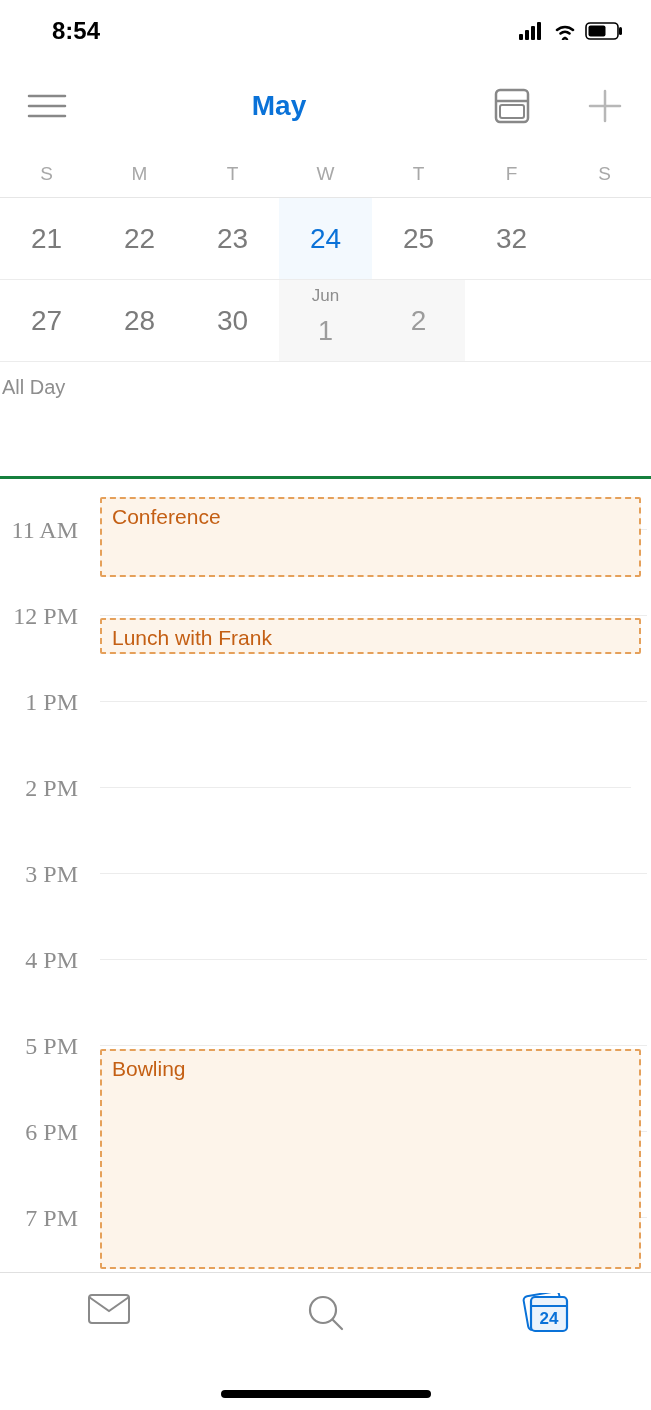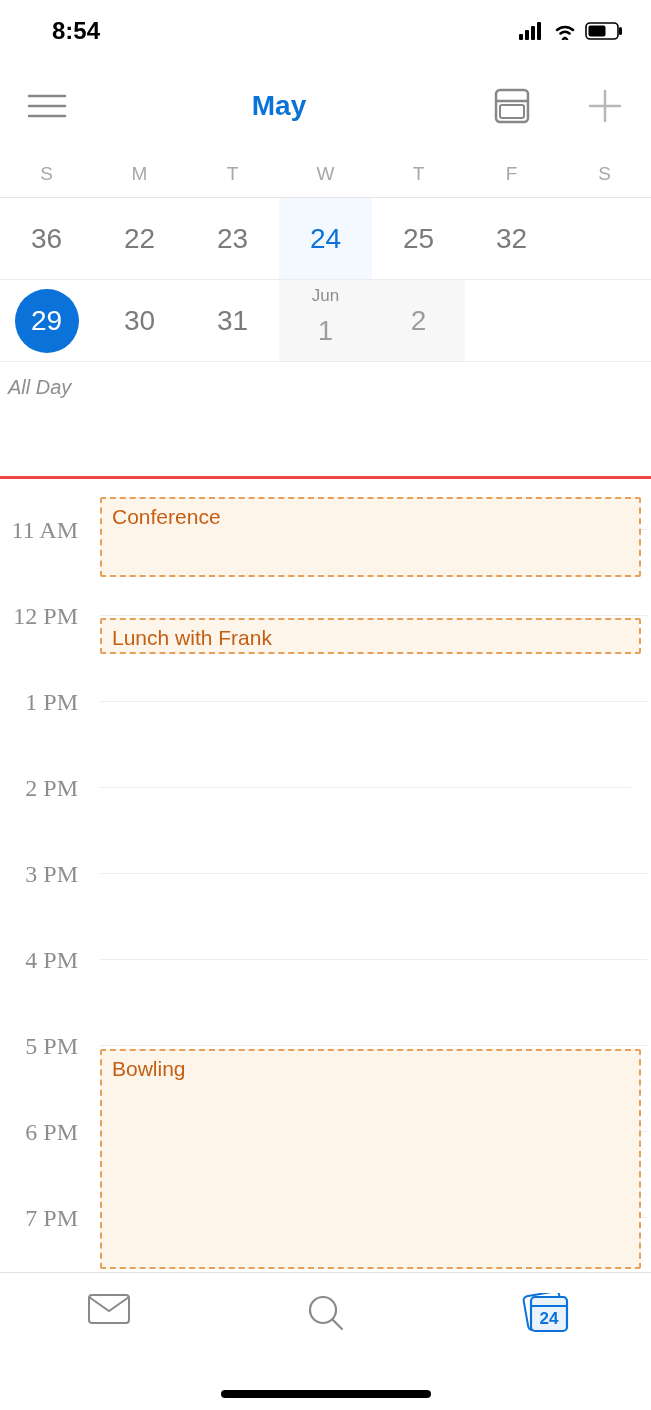--- a/index.html
+++ b/index.html
@@ -72,25 +72,24 @@
   }
   .date-cell.other-month { background:#f7f7f7; color:#9c9c9c;}
   .date-cell .month-label {
     position:absolute; top:6px; font-size:17px; color:#8e8e8e;
   }
   .date-cell.with-month { padding-top: 0; }
   .date-cell.with-month .num { margin-top: 22px; font-size:27px;}
   
   .allday {
     height: 117px;
-    border-bottom: 3px solid #ef4444;
-    padding: 14px 8px;
+    border-bottom: 3px solid #15803d;
+    padding: 14px 2px;
     font-size: 20px;
     color: #8e8e8e;
-    font-style: italic;
   }
 
   
   .schedule {
     position: relative;
     height: 790px; 
     overflow: hidden;
   }
   .hour-row {
     position: relative;
@@ -189,47 +188,47 @@
   <div>M</div>
   <div>T</div>
   <div>W</div>
   <div>T</div>
   <div>F</div>
   <div>S</div>
 </div>
 
 <div class="date-row">
   <div class="date-cell">
-      <span class="num">36</span>
+      <span class="num">21</span>
     </div>
   <div class="date-cell">
       <span class="num">22</span>
     </div>
   <div class="date-cell">
       <span class="num">23</span>
     </div>
   <div class="date-cell today-hl">
       <span class="num">24</span>
     </div>
   <div class="date-cell">
       <span class="num">25</span>
     </div>
   <div class="date-cell">
       <span class="num">32</span>
     </div>
 </div>
 <div class="date-row">
-  <div class="date-cell selected">
-      <span class="num">29</span>
+  <div class="date-cell">
+      <span class="num">27</span>
+    </div>
+  <div class="date-cell">
+      <span class="num">28</span>
     </div>
   <div class="date-cell">
       <span class="num">30</span>
-    </div>
-  <div class="date-cell">
-      <span class="num">31</span>
     </div>
   <div class="date-cell other-month with-month">
     <span class="month-label">Jun</span>
     <span class="num">1</span>
   </div>
   <div class="date-cell other-month">
       <span class="num">2</span>
     </div>
 </div>
 

